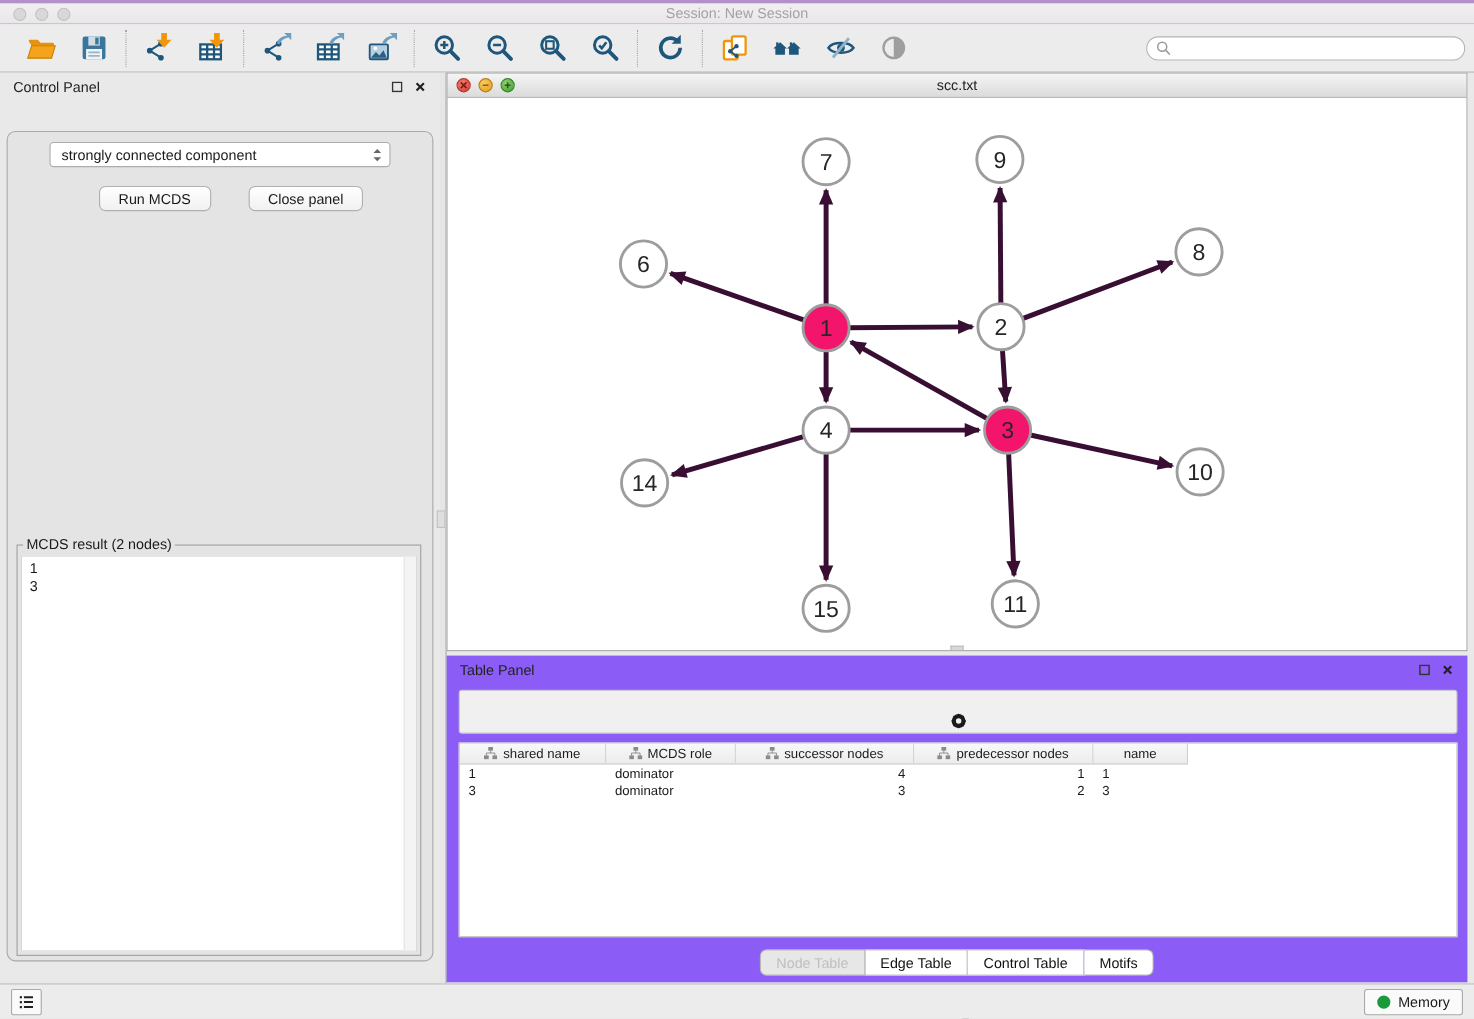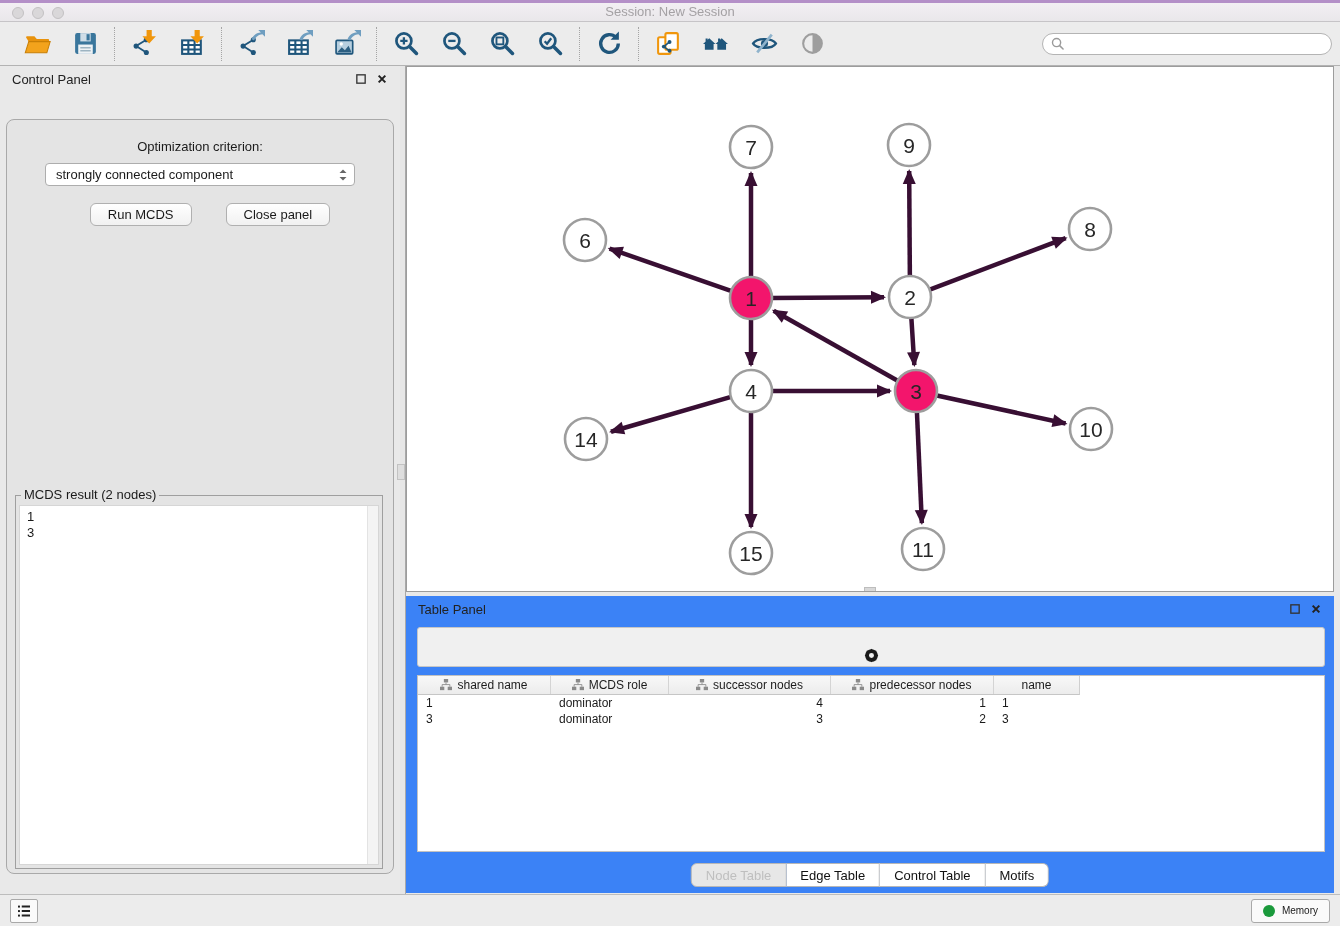--- a/index.html
+++ b/index.html
@@ -67,42 +67,42 @@
   .mac-buttons { position:absolute; left:8px; top:4px; display:flex; gap:7px; }
   .mac { width:13px; height:13px; border-radius:50%; display:flex; align-items:center; justify-content:center; }
   .mac svg { display:block; }
   .mac.red { background:radial-gradient(circle at 35% 30%, #f07a70, #d93d31); border:1px solid #ad3328; }
   .mac.yellow { background:radial-gradient(circle at 35% 30%, #f7ca63, #e39c16); border:1px solid #b47c14; }
   .mac.green { background:radial-gradient(circle at 35% 30%, #8ed070, #3f9e2f); border:1px solid #36822a; }
   .net-canvas { position:absolute; left:0; right:0; top:22px; bottom:0; background:#fff; }
   .net-grip { position:absolute; bottom:0; left:50%; transform:translateX(-50%); width:12px; height:4px; background:#d8d8d8; border:1px solid #bdbdbd; border-bottom:none; }
 
   
-  .table-panel { position:absolute; left:406px; top:596px; width:928px; height:297px; background:#3b82f6; }
+  .table-panel { position:absolute; left:406px; top:596px; width:928px; height:297px; background:#8b5cf6; }
   .tp-toolbar { position:absolute; left:11px; right:9px; top:31px; height:40px; background:#f0f0f0;
     border:1px solid #c6c6c6; border-radius:3px; display:flex; align-items:center; gap:21px; padding:16px 13px;flex-direction:column; }
   .tp-btn { width:24px; height:24px; display:flex; align-items:center; justify-content:center; }
   .fx { font-family:"DejaVu Serif", serif; font-style:italic; font-size:17px; color:#b3b3b3; }
   .tp-table { position:absolute; left:11px; right:9px; top:79px; bottom:41px; background:#fff; border:1px solid #c2c2c2; overflow:hidden; }
   .thead { display:flex; height:19px; background:linear-gradient(#f8f8f8,#ececec); border-bottom:1px solid #c6c6c6; width:662px; border-right:1px solid #cfcfcf; }
   .th { display:flex; align-items:center; justify-content:center; gap:5px; border-right:1px solid #d4d4d4;
     font-size:12px; color:#1c1c1c; overflow:hidden; }
   .th:last-child { border-right:none; }
   .trow { display:flex; height:16px; align-items:center; font-size:12px; }
   .td { padding:0 8px; overflow:hidden; white-space:nowrap; }
   .tp-tabs { position:absolute; left:50%; transform:translateX(-50%); bottom:6px; display:flex; }
   .tp-tabs .seg { height:24px; }
 
   
   .statusbar { position:absolute; left:0; right:0; bottom:0; height:32px; background:#ececec;
     border-top:1px solid #bdbdbd; display:flex; align-items:center; padding:0 10px; }
   .sb-btn { width:28px; height:24px; border:1px solid #a9a9a9; background:#fafafa; border-radius:2px;
     display:flex; align-items:center; justify-content:center; }
   .memory-btn { margin-left:auto; height:24px; border:1px solid #a9a9a9; background:#fafafa; border-radius:3px;
-    display:flex; align-items:center; gap:7px; padding:0 11px; font-size:10px; }
+    display:flex; align-items:center; gap:7px; padding:0 11px; font-size:13px; }
   .memory-dot { width:12px; height:12px; border-radius:50%; }
 </style>
 </head>
 <body>
 
 <div class="titlebar">
   <div class="traffic">
     <span></span>
     <span></span>
     <span></span>
@@ -285,21 +285,20 @@
           </svg>
       </span>
       <span class="pc-btn">
         <svg width="10" height="10" viewBox="0 0 12 12">
             <path d="M2 2l8 8M10 2l-8 8" stroke="#222" stroke-width="2.4"></path>
           </svg>
       </span>
     </div>
   </div>
   <div class="cp-body">
-    <div class="opt-label">Optimization criterion:</div>
     <div class="dropdown">
       <span class="dd-value">strongly connected component</span>
       <svg width="12" height="16" viewBox="0 0 12 16">
         <path d="M2.5 6L6 2.5 9.5 6z" fill="#666"></path>
           <path d="M2.5 10L6 13.5 9.5 10z" fill="#666"></path>
       </svg>
     </div>
     <div class="cp-buttons">
       <div class="btn">Run MCDS</div>
       <div class="btn">Close panel</div>
@@ -313,20 +312,40 @@
         </div>
     </div>
   </div>
 </div>
 
 <div class="vsplit">
     <div class="grip"></div>
   </div>
 
 <div class="net-frame">
+  <div class="net-titlebar">
+    <div class="mac-buttons">
+      <span class="mac red">
+        <svg width="7" height="7" viewBox="0 0 8 8">
+            <path d="M1 1l6 6M7 1L1 7" stroke="#7c1a12" stroke-width="1.6"></path>
+          </svg>
+      </span>
+      <span class="mac yellow">
+        <svg width="7" height="7" viewBox="0 0 8 8">
+            <path d="M1 4h6" stroke="#8a5f0d" stroke-width="1.8"></path>
+          </svg>
+      </span>
+      <span class="mac green">
+        <svg width="7" height="7" viewBox="0 0 8 8">
+            <path d="M4 1v6M1 4h6" stroke="#245c1b" stroke-width="1.6"></path>
+          </svg>
+      </span>
+    </div>
+    <div class="net-title">scc.txt</div>
+  </div>
   <div class="net-canvas">
     <svg id="graph-svg" width="926" height="502" viewBox="0 0 926 502">
         <defs>
           <marker id="arrow" markerUnits="userSpaceOnUse" markerWidth="17" markerHeight="15" refX="14" refY="7" orient="auto">
             <path d="M1,0.5 L16,7 L1,13.5 Z" fill="#380f33"></path>
           </marker>
         </defs>
         <line x1="344" y1="190" x2="344" y2="84" stroke="#380f33" stroke-width="4.5" marker-end="url(#arrow)"></line>
         <line x1="326.0633246997125" y1="202.73296887098388" x2="202.54492409513023" y2="159.5759373344431" stroke="#380f33" stroke-width="4.5" marker-end="url(#arrow)"></line>
         <line x1="362.99962423487295" y1="208.88050550795677" x2="477.0005142049107" y2="208.16351877858546" stroke="#380f33" stroke-width="4.5" marker-end="url(#arrow)"></line>

